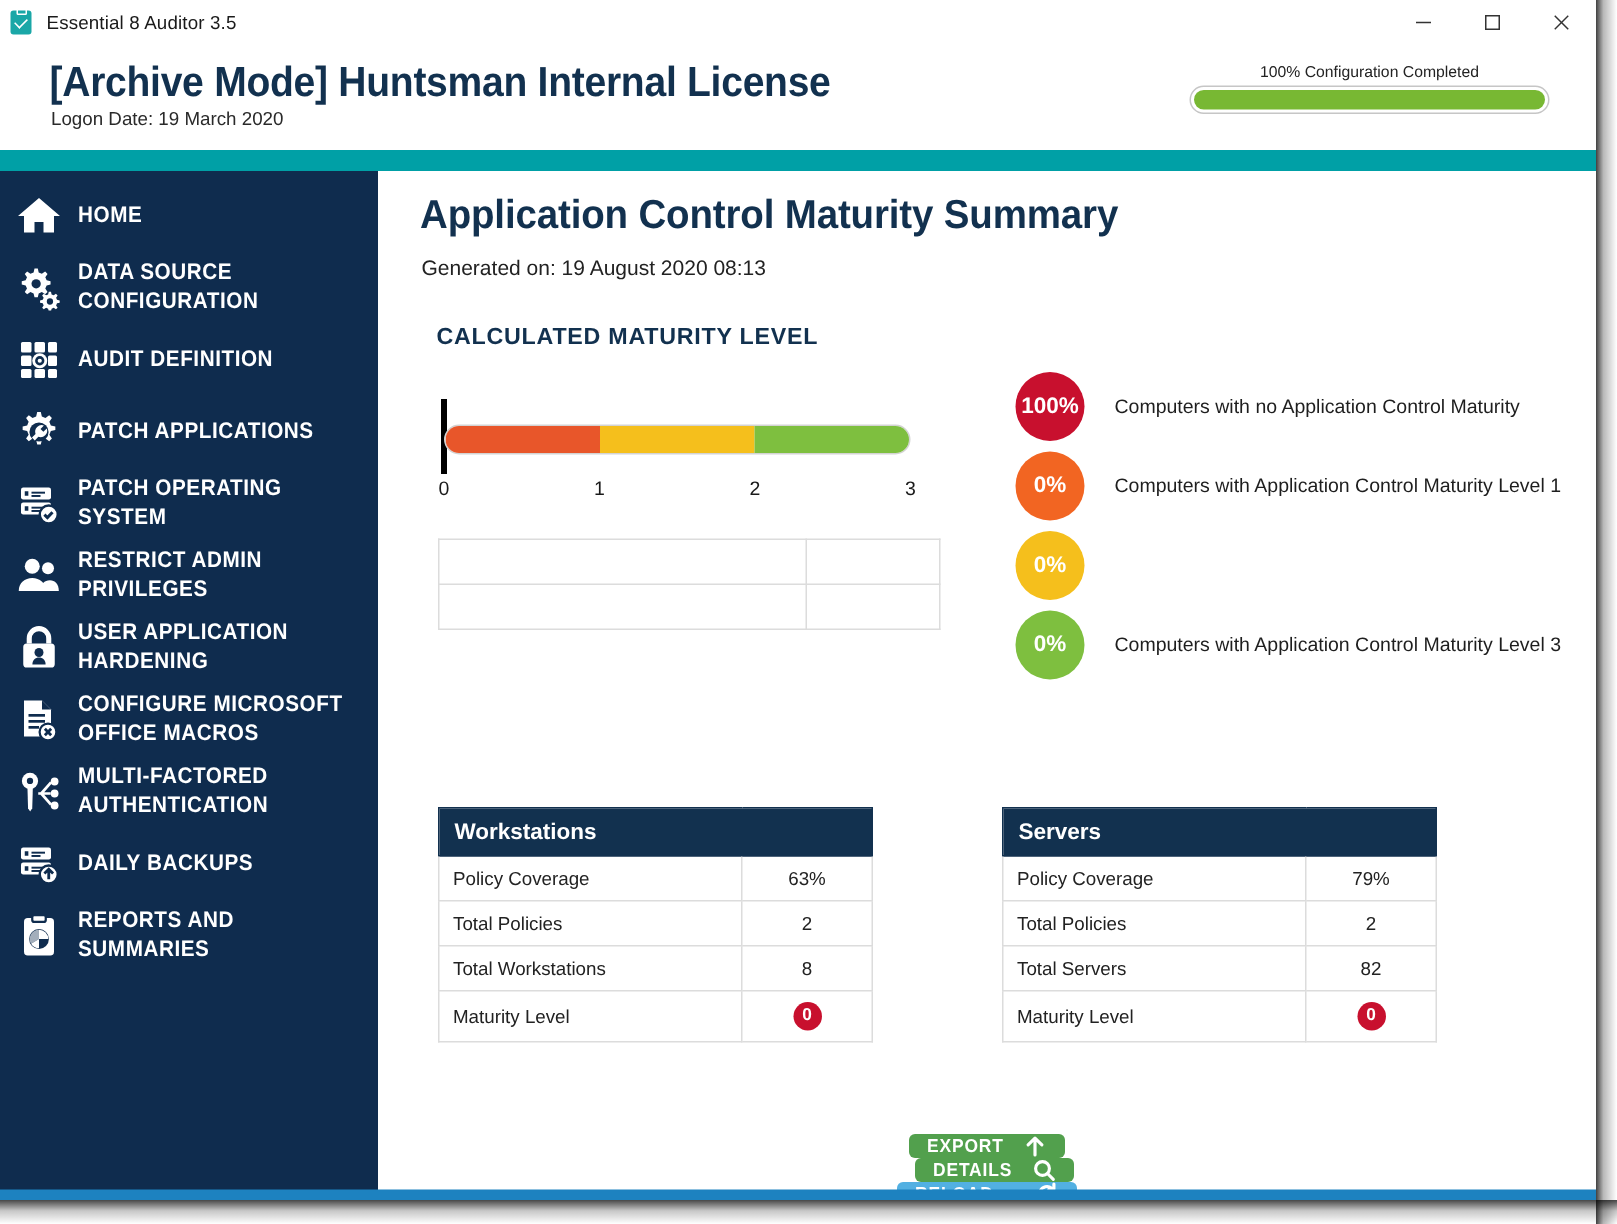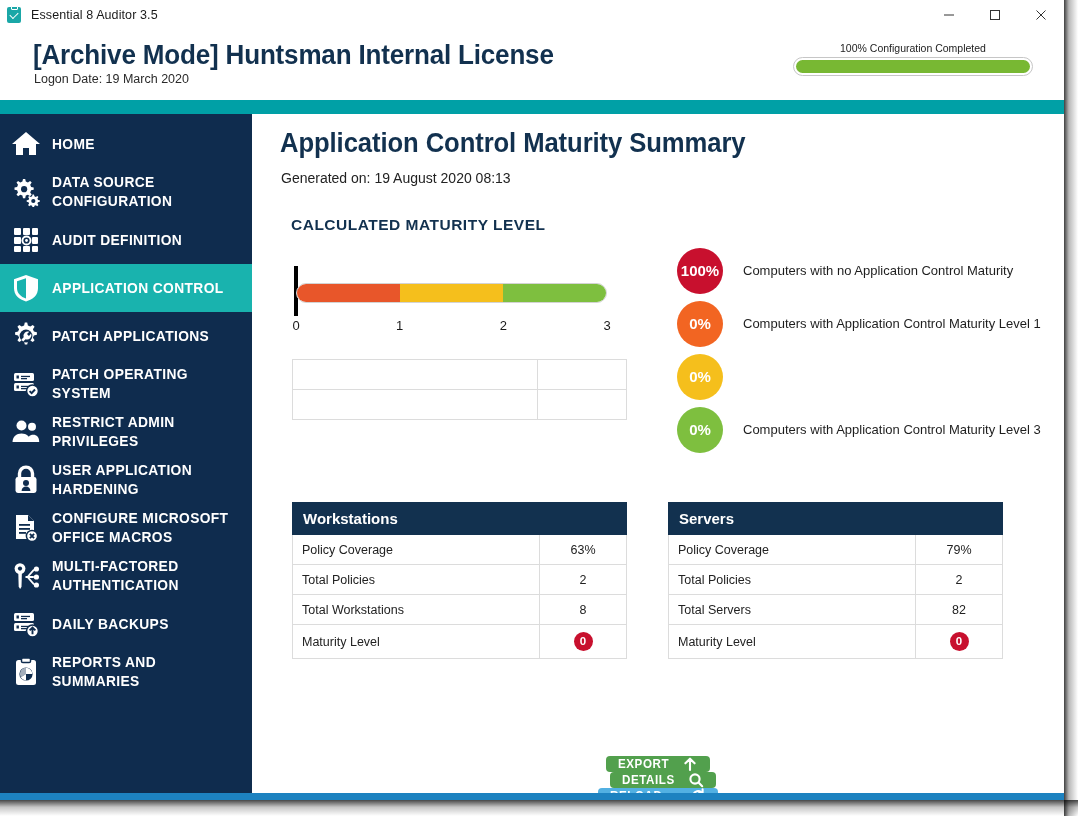--- a/index.html
+++ b/index.html
@@ -314,24 +314,25 @@
   .legend-text {
     margin-left: 20px;
     font-size: 13px;
     color: #1e1e1e;
     white-space: nowrap;
   }
 
   
   .detail-table {
     position: absolute;
-    width: 335px;
+    width: 290px;
     border-collapse: collapse;
     font-size: 12.5px;
     color: #222222;
+    margin-top: 36px;
   }
   .detail-table.ws { left: 40px; top: 388px; }
   .detail-table.sv { left: 416px; top: 388px; }
   .detail-table th {
     background: #12314f;
     color: #ffffff;
     font-size: 15px;
     font-weight: bold;
     text-align: left;
     padding: 7px 10px;
@@ -478,29 +479,20 @@
                 <rect x="21" y="12" width="6" height="7" rx="1"></rect>
                 <rect x="3" y="21" width="7" height="6" rx="1"></rect>
                 <rect x="12" y="21" width="7" height="6" rx="1"></rect>
                 <rect x="21" y="21" width="6" height="6" rx="1"></rect>
                 <circle cx="15.5" cy="15.5" r="5" fill="#ffffff"></circle>
                 <circle cx="15.5" cy="15.5" r="3.1" fill="#0f2c4e"></circle>
                 <circle cx="15.5" cy="15.5" r="1.4" fill="#ffffff"></circle>
               </svg>
             </span>
             <span class="nav-label">AUDIT DEFINITION</span>
-          </div>
-          <div class="nav-item active" style="background: rgb(25, 179, 174);">
-            <span class="nav-icon">
-              <svg width="30" height="30" viewBox="0 0 30 30" fill="#ffffff">
-                <path d="M15 2 L27 6.2 V15 c0 7.3 -5 11.4 -12 13.5 C8 26.4 3 22.3 3 15 V6.2 Z"></path>
-                <path d="M15 5.2 V25.6 c-5.2-1.9 -9-5.2 -9-10.6 V8.3 Z" fill="#19b3ae"></path>
-              </svg>
-            </span>
-            <span class="nav-label">APPLICATION CONTROL</span>
           </div>
           <div class="nav-item">
             <span class="nav-icon">
               <svg width="30" height="30" viewBox="0 0 30 30" fill="#ffffff">
                 <path d="M13.8 1.6 h2.4 l.7 3 2.4 1 2.5-1.7 1.8 1.8 -1.7 2.5 1 2.4 3 .7 0 2.4 -3 .7 -1 2.4 1.7 2.5 -1.8 1.8 -2.5-1.7 -2.4 1 -.7 3 -2.4 0 -.7-3 -2.4-1 -2.5 1.7 -1.8-1.8 1.7-2.5 -1-2.4 -3-.7 0-2.4 3-.7 1-2.4 -1.7-2.5 1.8-1.8 2.5 1.7 2.4-1z"></path>
                 <circle cx="15" cy="15" r="6.4" fill="#0f2c4e"></circle>
                 <path d="M18.3 10.7 a4.4 4.4 0 0 0 -5.6 5.6 l-2.4 2.4 1.9 1.9 2.4-2.4 a4.4 4.4 0 0 0 5.6-5.6 l-2.3 2.3 -1.9-1.9z" fill="#ffffff"></path>
               </svg>
             </span>
             <span class="nav-label">PATCH APPLICATIONS</span>

